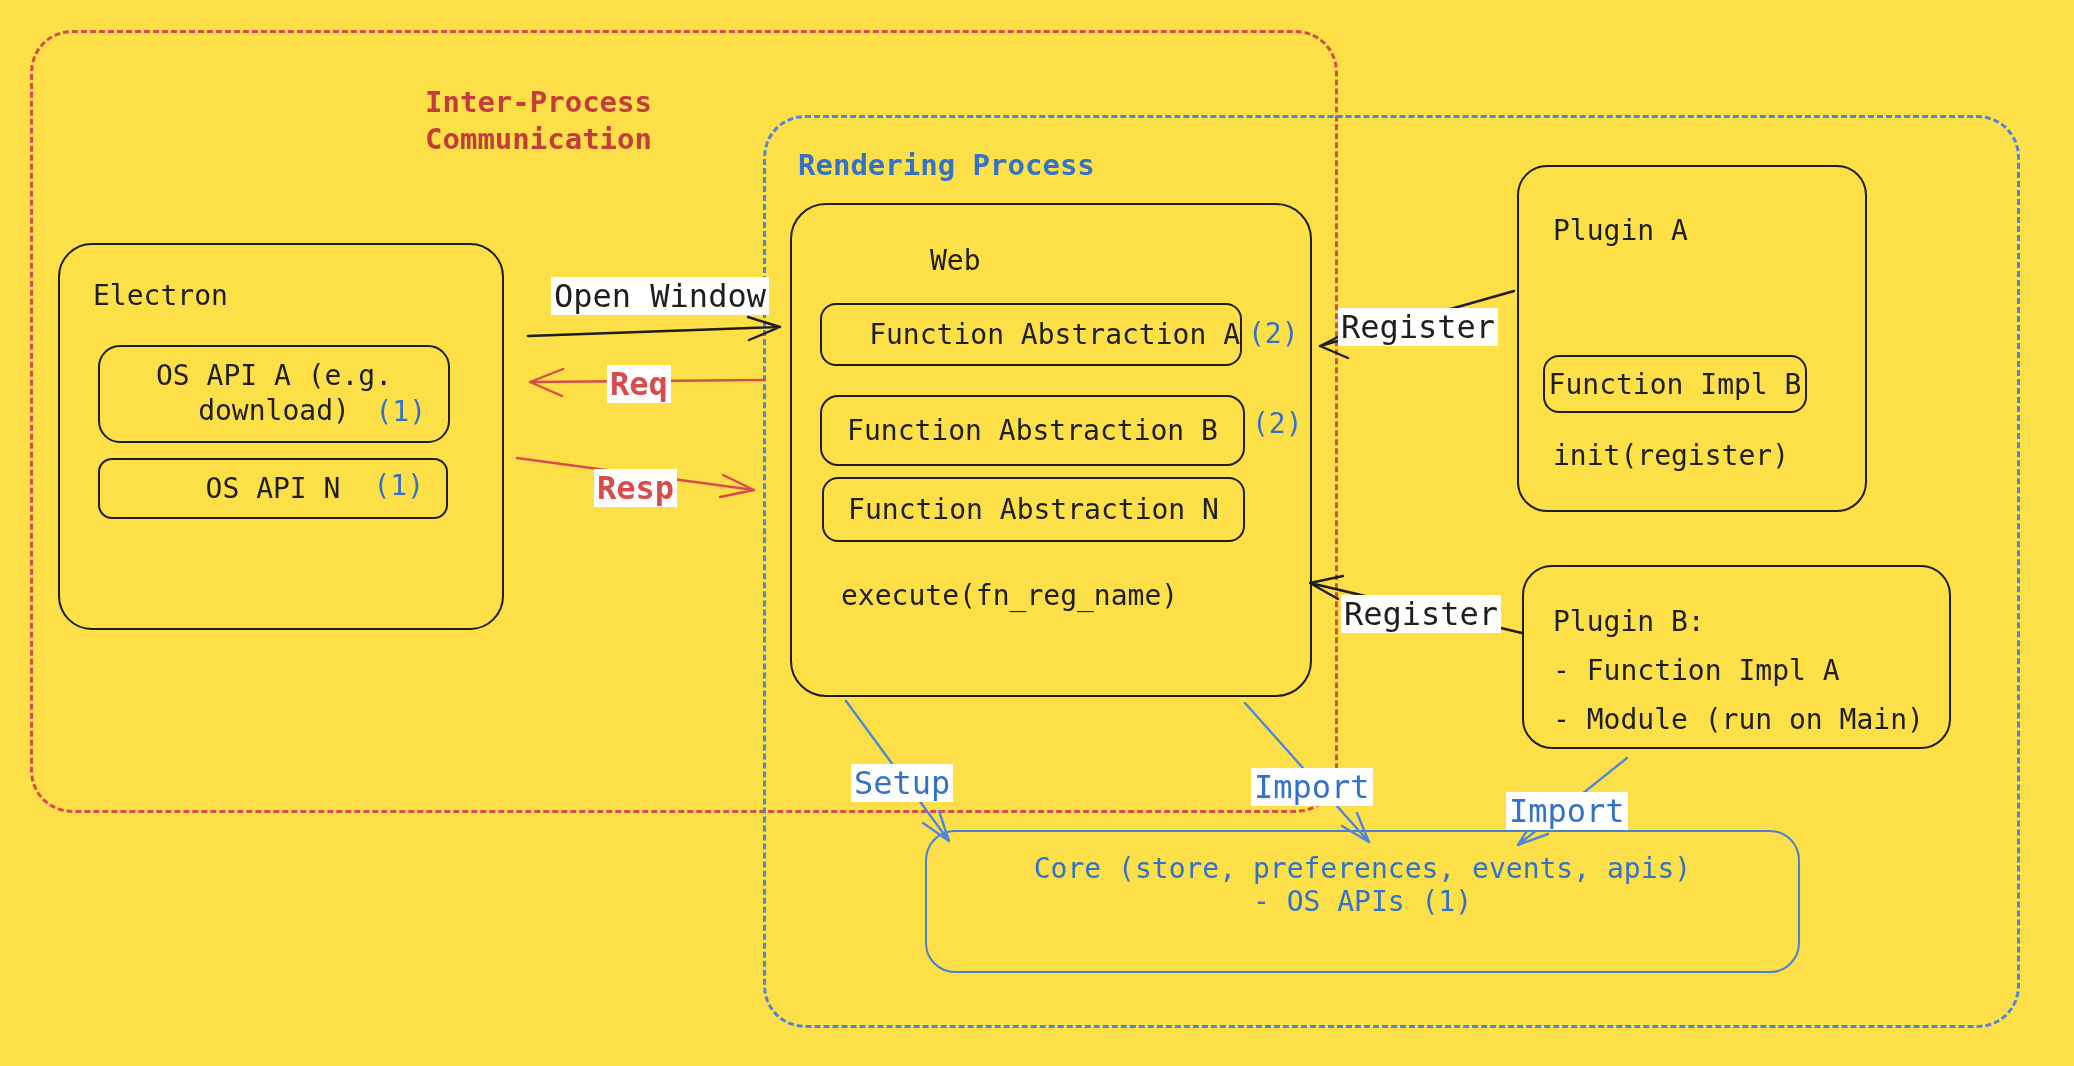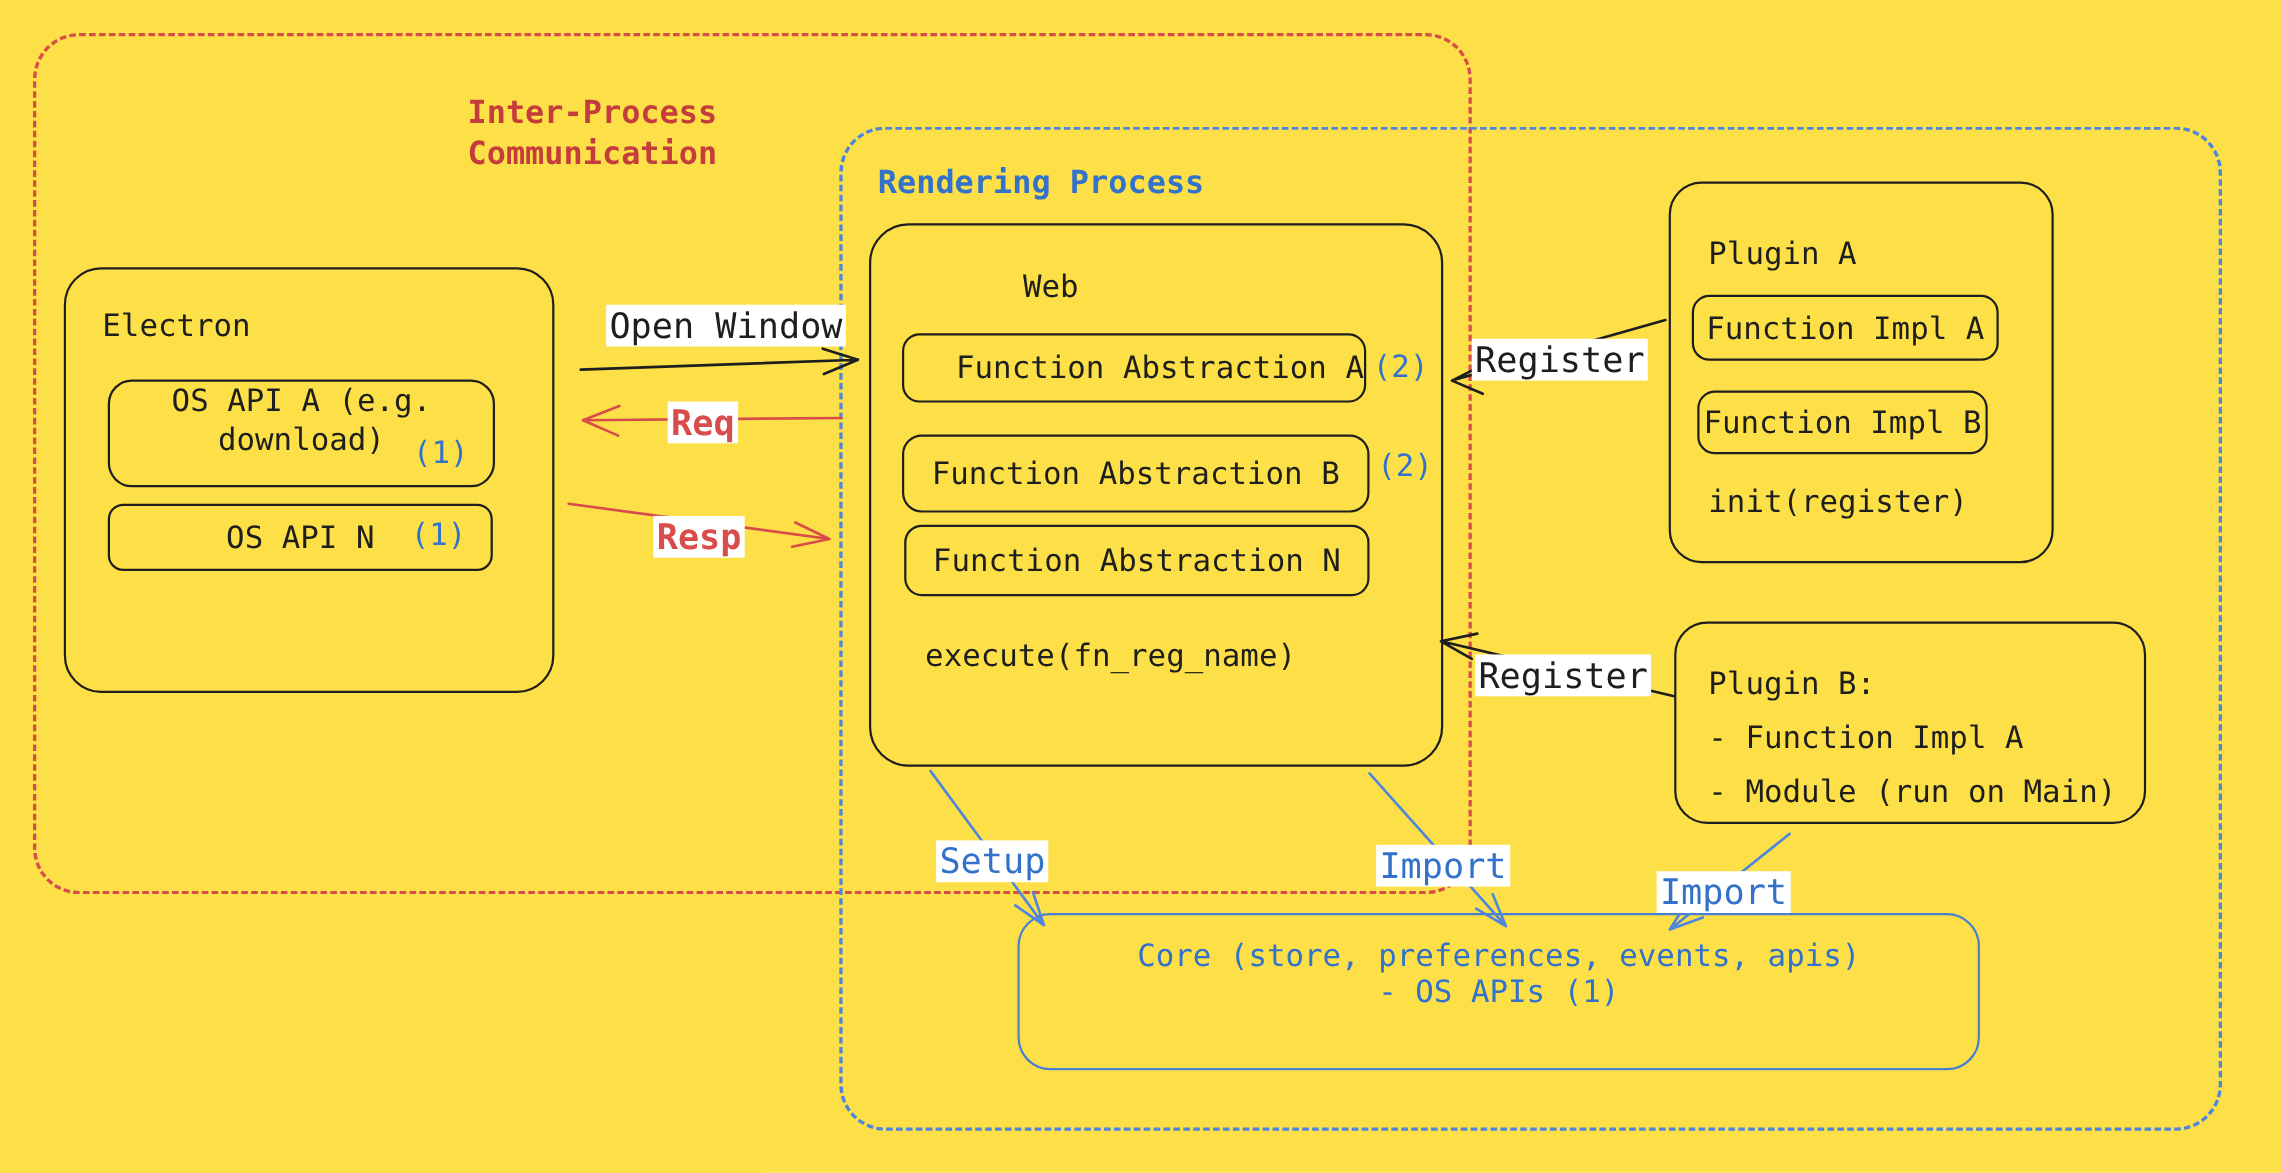--- a/index.html
+++ b/index.html
@@ -20,21 +20,21 @@
   .rp-box{left:763px;top:115px;width:1257px;height:913px;border:3px dashed var(--blue-dash);}
 
   
   .box{position:absolute;border:2.5px solid var(--ink);background:transparent;z-index:1;}
   .electron-box{left:58px;top:243px;width:446px;height:387px;border-radius:34px;}
   .web-box{left:790px;top:203px;width:522px;height:494px;border-radius:36px;}
   .fa-box{display:flex;align-items:center;justify-content:center;font-size:28px;}
   .fa-a{left:820px;top:303px;width:422px;height:63px;border-radius:16px;justify-content:flex-end;}
   .fa-b{left:820px;top:395px;width:425px;height:71px;border-radius:18px;}
   .fa-n{left:822px;top:477px;width:423px;height:65px;border-radius:16px;}
-  .os-api-a{left:98px;top:345px;width:352px;height:98px;border-radius:22px;text-align:center;font-size:28px;line-height:35px;}
+  .os-api-a{left:98px;top:345px;width:352px;height:98px;border-radius:22px;text-align:center;font-size:28px;line-height:35px;padding-top:11px;}
   .os-api-n{left:98px;top:458px;width:350px;height:61px;border-radius:14px;display:flex;align-items:center;justify-content:center;font-size:28px;}
   .plugin-a-box{left:1517px;top:165px;width:350px;height:347px;border-radius:30px;}
   .impl-a{left:1538px;top:268px;width:279px;height:60px;border-radius:16px;}
   .impl-b{left:1543px;top:355px;width:264px;height:58px;border-radius:16px;}
   .plugin-b-box{left:1522px;top:565px;width:429px;height:184px;border-radius:30px;}
   .core-box{left:925px;top:830px;width:875px;height:143px;border-radius:30px;border:2.5px solid var(--blue-border);}
 
   
   .txt{position:absolute;white-space:pre;z-index:1;font-size:28px;}
   .ipc-title{left:425px;top:84px;color:var(--red-label);font-weight:bold;font-size:29px;line-height:37px;}
@@ -104,23 +104,20 @@
     </div>
   <div class="box fa-box fa-n">
       <span>Function Abstraction N</span>
     </div>
   <span class="ref ref-abs ref-2a">(2)</span>
   <span class="ref ref-abs ref-2b">(2)</span>
   <div class="txt execute-label">execute(fn_reg_name)</div>
 
   <div class="box plugin-a-box"></div>
   <div class="txt plugin-a-title">Plugin A</div>
-  <div class="box fa-box impl-a">
-      <span>Function Impl A</span>
-    </div>
   <div class="box fa-box impl-b">
       <span>Function Impl B</span>
     </div>
   <div class="txt init-label">init(register)</div>
 
   <div class="box plugin-b-box"></div>
   <div class="txt plugin-b-text"><span>Plugin B:</span><br><span>- Function Impl A</span><br><span>- Module (run on Main)</span></div>
 
   <div class="box core-box"></div>
   <div class="txt core-text"><span>Core (store, preferences, events, apis)</span><br><span>- OS APIs (1)</span><br></div>

